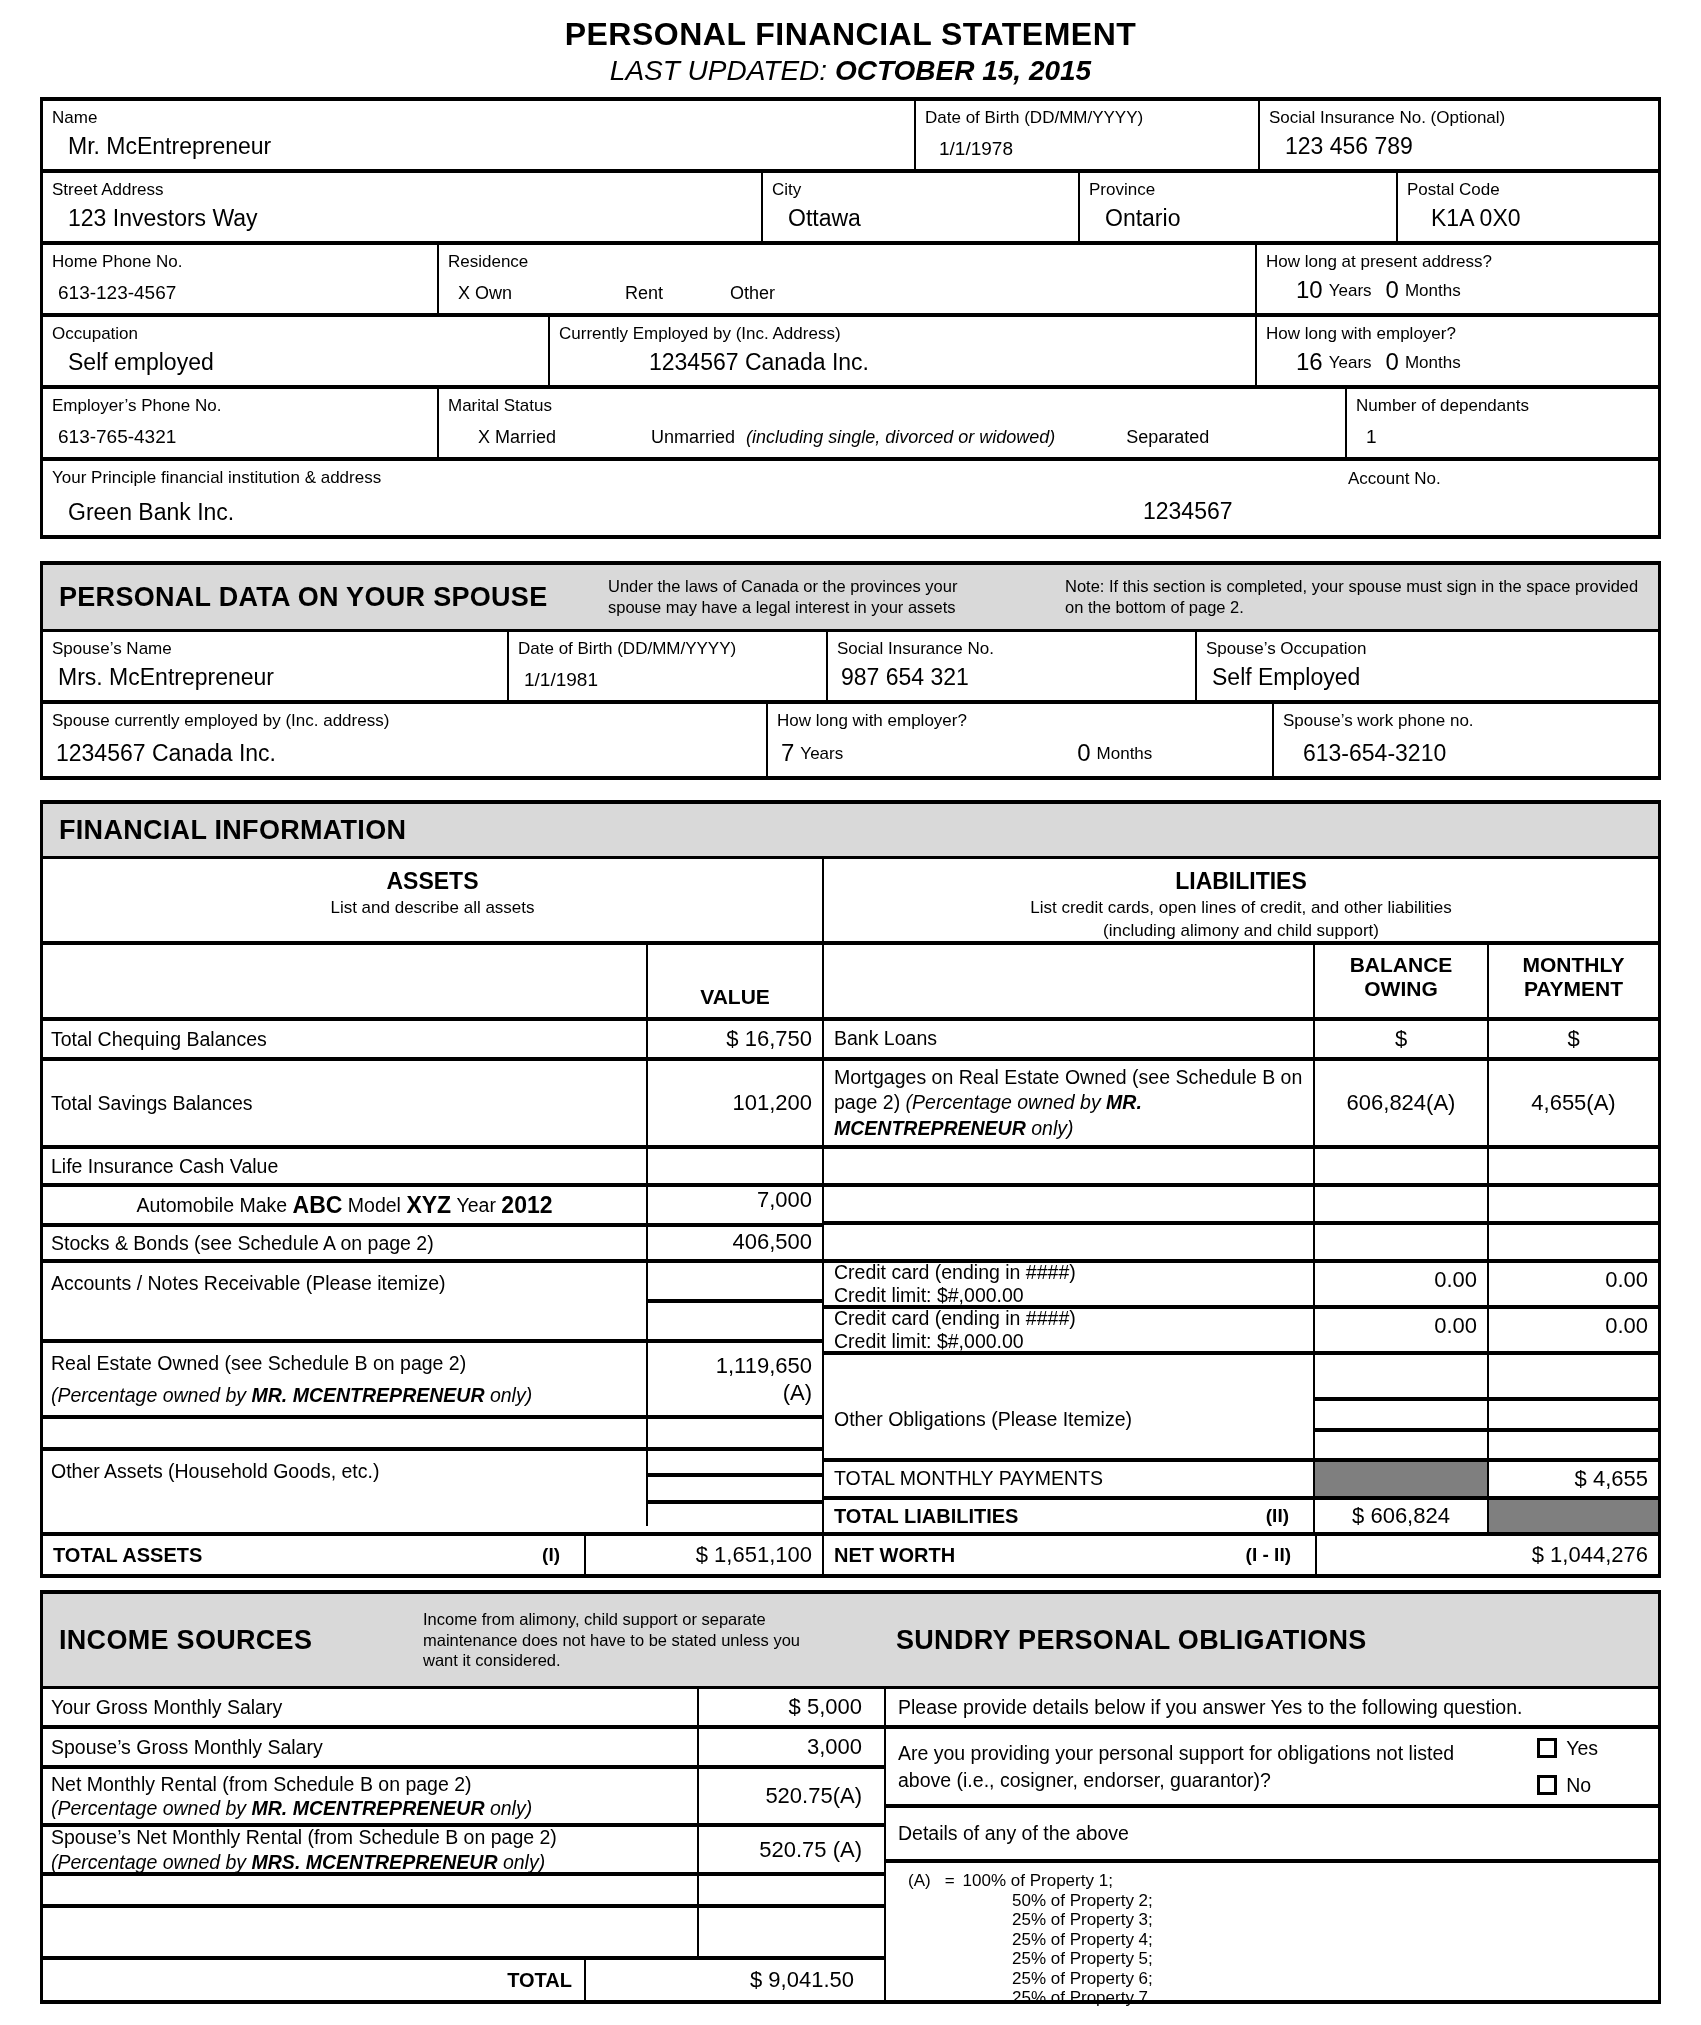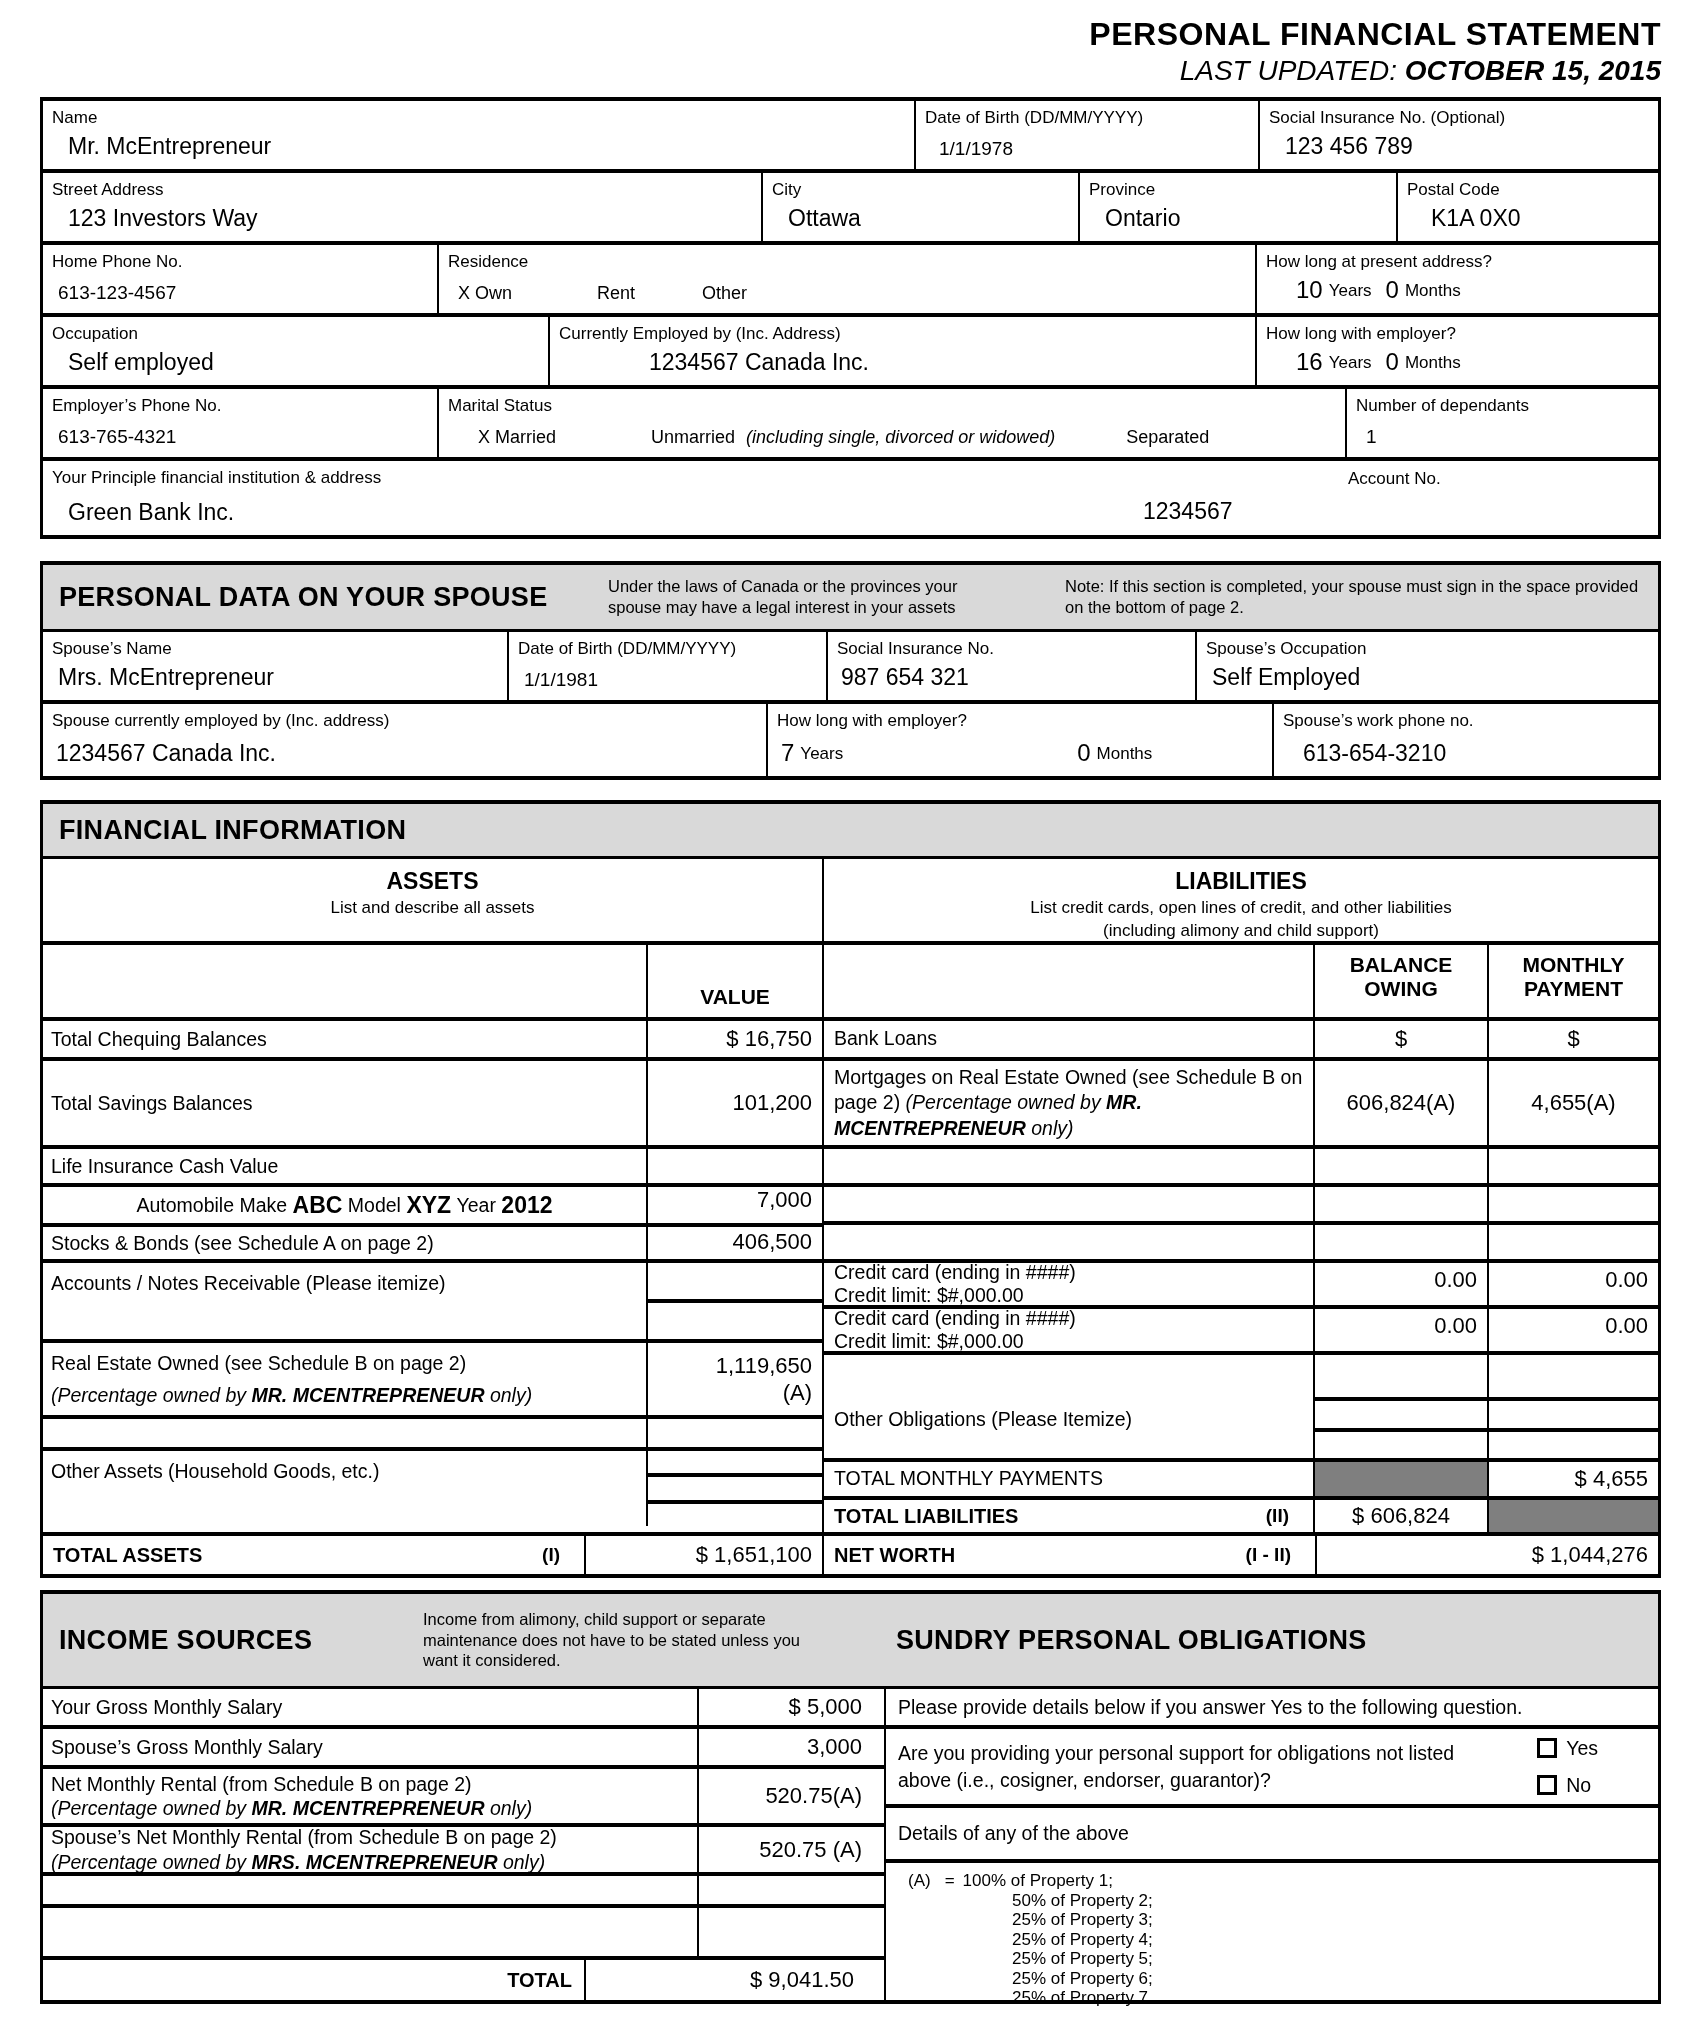--- a/index.html
+++ b/index.html
@@ -5,21 +5,21 @@
   * { box-sizing: border-box; margin: 0; padding: 0; }
   html, body { background: #fff; }
   body {
     width: 1701px; height: 2025px;
     font-family: "Liberation Sans", "DejaVu Sans", sans-serif;
     color: #000; position: relative;
   }
   .page { padding: 16px 40px 0 40px; }
 
   
-  .title-block { text-align: right; margin-bottom: 10px; }
+  .title-block { text-align: center; margin-bottom: 10px; }
   .t1 { font-size: 32px; font-weight: bold; letter-spacing: .5px; }
   .t2 { font-size: 28px; font-style: italic; margin-top: 2px; }
   .t2 .bold { font-weight: bold; }
 
   
   .box { border: 3px solid #000; border-top-width: 4px; border-bottom-width: 4px; background: #fff; }
   .trow { display: flex; border-bottom: 4px solid #000; }
   .trow:last-child { border-bottom: none; }
   .cell { border-right: 2px solid #000; display: flex; flex-direction: column;
           justify-content: space-between; padding: 7px 8px 9px 9px; overflow: hidden; position: relative; }
@@ -151,21 +151,21 @@
     </div>
     <div class="trow" style="height:72px">
       <div class="cell" style="width:396px">
         <div class="lbl">Home Phone No.</div>
         <div class="val val-sm">613-123-4567</div>
       </div>
       <div class="cell" style="width:818px">
         <div class="lbl">Residence</div>
         <div class="opts">
           <span style="margin-left:10px">X Own</span>
-          <span style="margin-left:80px">Rent</span>
+          <span style="margin-left:108px">Rent</span>
           <span style="margin-left:62px">Other</span>
         </div>
       </div>
       <div class="cell">
         <div class="lbl">How long at present address?</div>
         <div class="duration">
           <span class="num">10</span><span class="unit">Years</span><span class="num">0</span><span class="unit">Months</span>
         </div>
       </div>
     </div>

